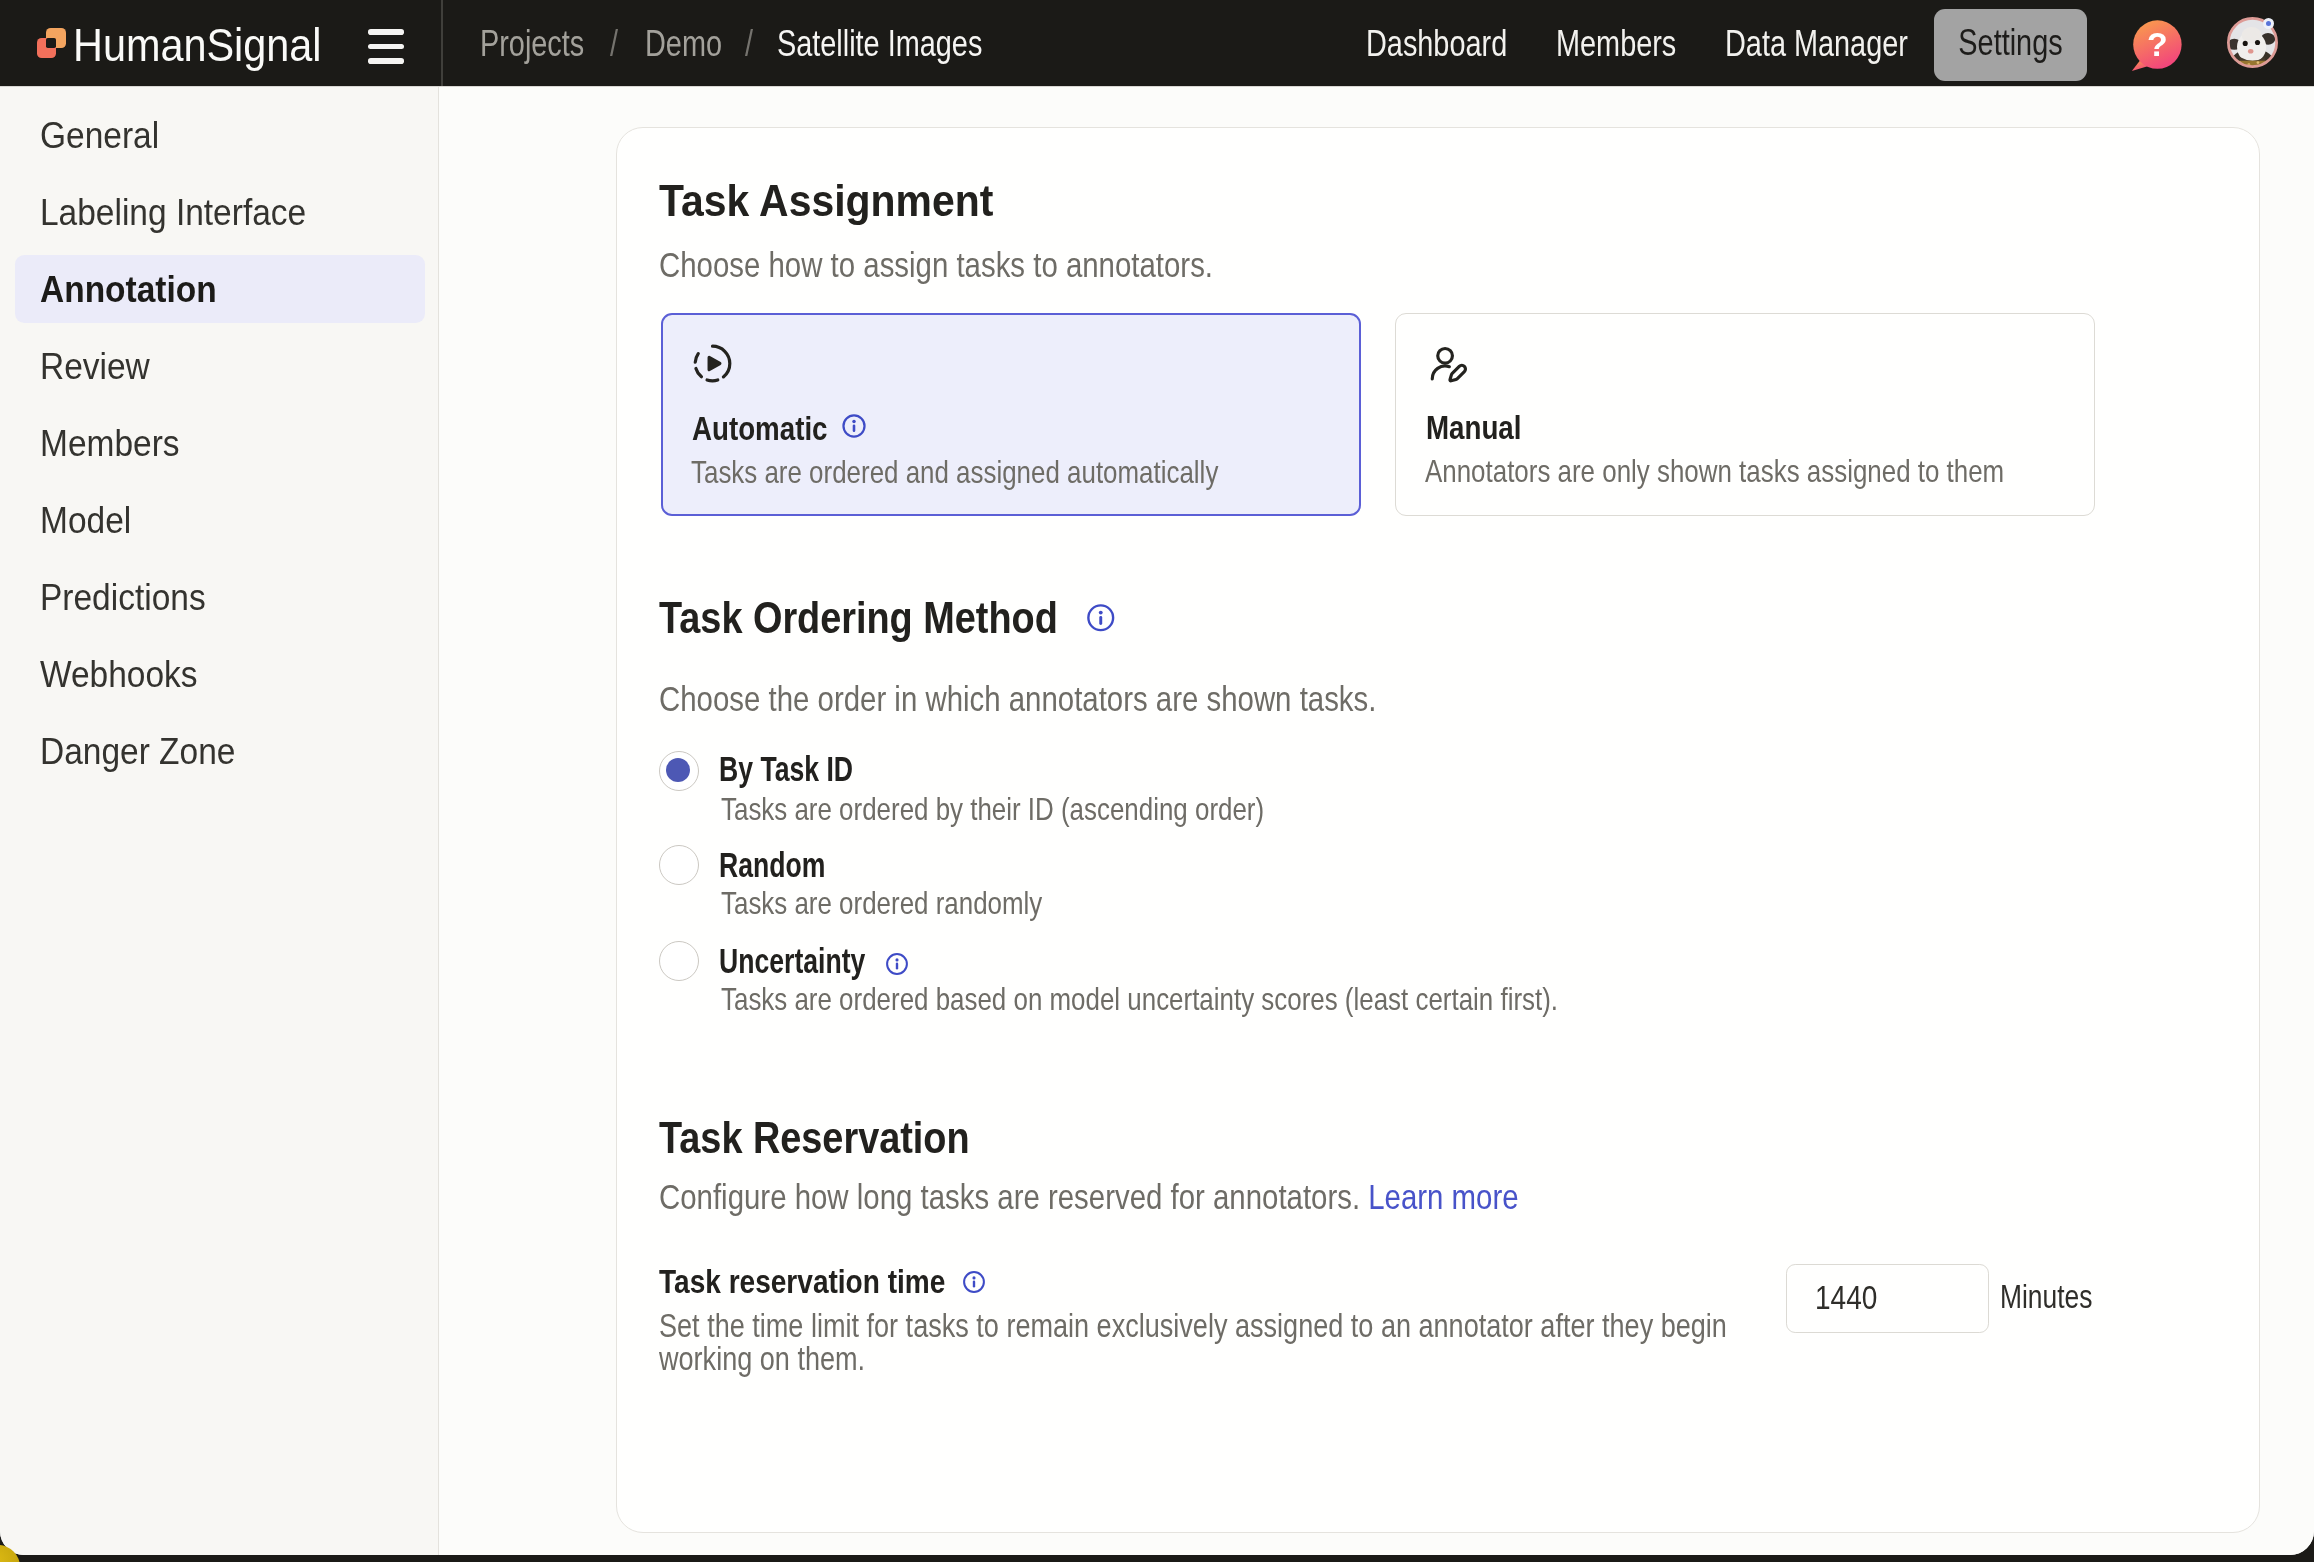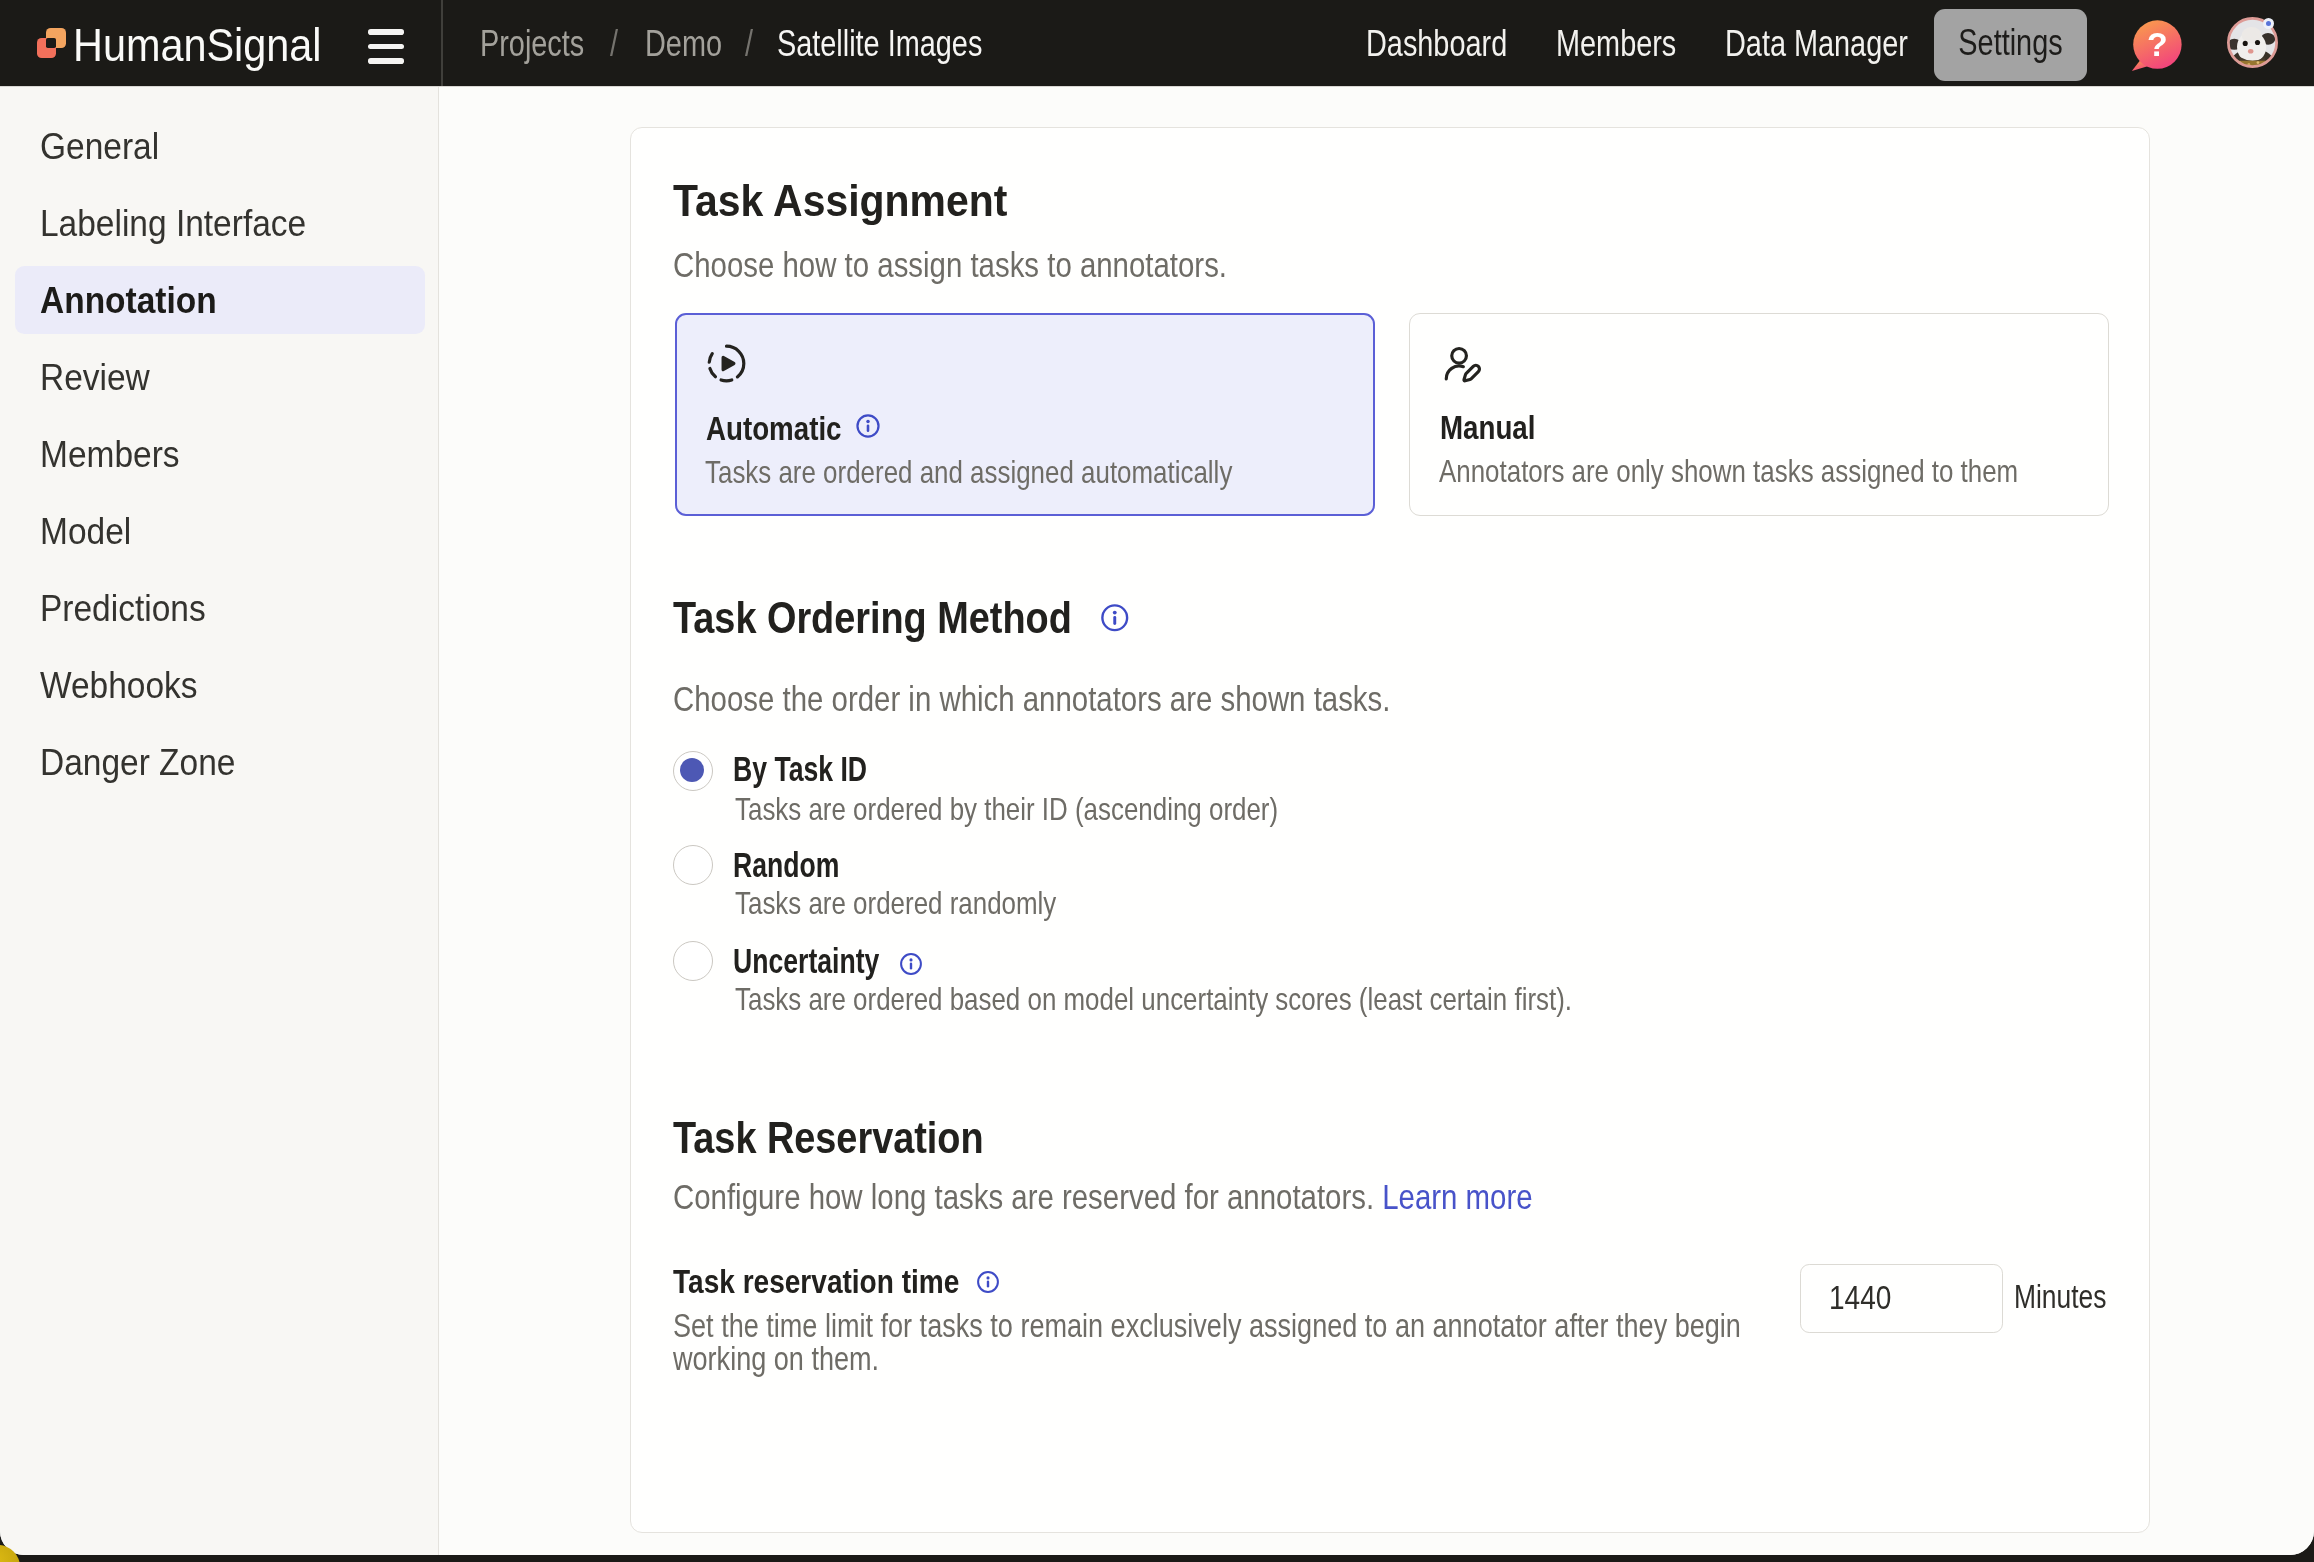--- a/index.html
+++ b/index.html
@@ -23,29 +23,29 @@
   .crumb.cur { color:#f6f5f3; }
   .settings { position:absolute; left:1934px; top:9.2px; width:153px; height:72px; background:#a3a3a3; border-radius:11px; }
   .settings .t { left:0; width:153px; text-align:center; top:14.7px; color:#1d1c1a; font-size:37px; transform:scaleX(0.78); transform-origin:50% 50%; }
   .helpwrap { position:absolute; left:2130px; top:19px; width:53px; height:53px; }
   .avatar { position:absolute; left:2227px; top:17.4px; width:51px; height:51px; }
   .avatar .dot { position:absolute; left:36px; top:0.9px; width:11px; height:11px; border-radius:50%; background:#5873d8; border:3.7px solid #eef1f9; }
 
   
   .shell { position:absolute; top:86px; left:0; width:2314px; height:1469px; border-radius:0 0 24px 24px; overflow:hidden; background:#fcfcfa; border-top:1.8px solid #d9d7d3; }
   .sidebar { position:absolute; left:0; top:0; width:439px; height:1469px; background:#f8f7f4; border-right:1.8px solid #e4e2dd; }
-  .menu { position:absolute; top:21px; left:14.7px; width:410px; }
+  .menu { position:absolute; top:10px; left:14.7px; width:410px; }
   .menu .mi { height:77px; position:relative; border-radius:9.2px; }
   .menu .mi .t { left:25px; top:21px; font-size:36px; color:#34332f; transform:scaleX(0.93); }
   .menu .mi.sel::before { content:""; position:absolute; left:0; right:0; top:3.7px; bottom:4.6px; background:#ebebf9; border-radius:9.2px; }
   .menu .mi .t { z-index:1; }
   .menu .mi.sel .t { color:#1c1b19; font-weight:700; }
 
   .main { position:absolute; left:441px; top:0; width:1873px; height:1469px; background:#fcfcfa; }
-  .card { position:absolute; left:189px; top:40px; width:1520px; height:1406px; background:#fffffe; border:1.8px solid #e5e3de; border-radius:12px; }
+  .card { position:absolute; left:175px; top:40px; width:1644px; height:1406px; background:#fffffe; border:1.8px solid #e5e3de; border-radius:27px; }
 
   .h2 { font-size:44px; font-weight:700; color:#22211e; transform:scaleX(0.86); }
   .body { font-size:35px; color:#6e6c66; transform:scaleX(0.84); }
   .small { font-size:32px; color:#6e6c66; transform:scaleX(0.81); }
 
   
   .opt { position:absolute; top:185px; width:700px; height:203px; border-radius:11px; }
   .opt.auto { left:44px; background:#edeefb; border:2.8px solid #5b5fd6; }
   .opt.manual { left:778px; background:#fffffe; border:1.8px solid #dddbd5;padding-left:8px; }
   .opt .icon { position:absolute; left:32px; top:33px; }

